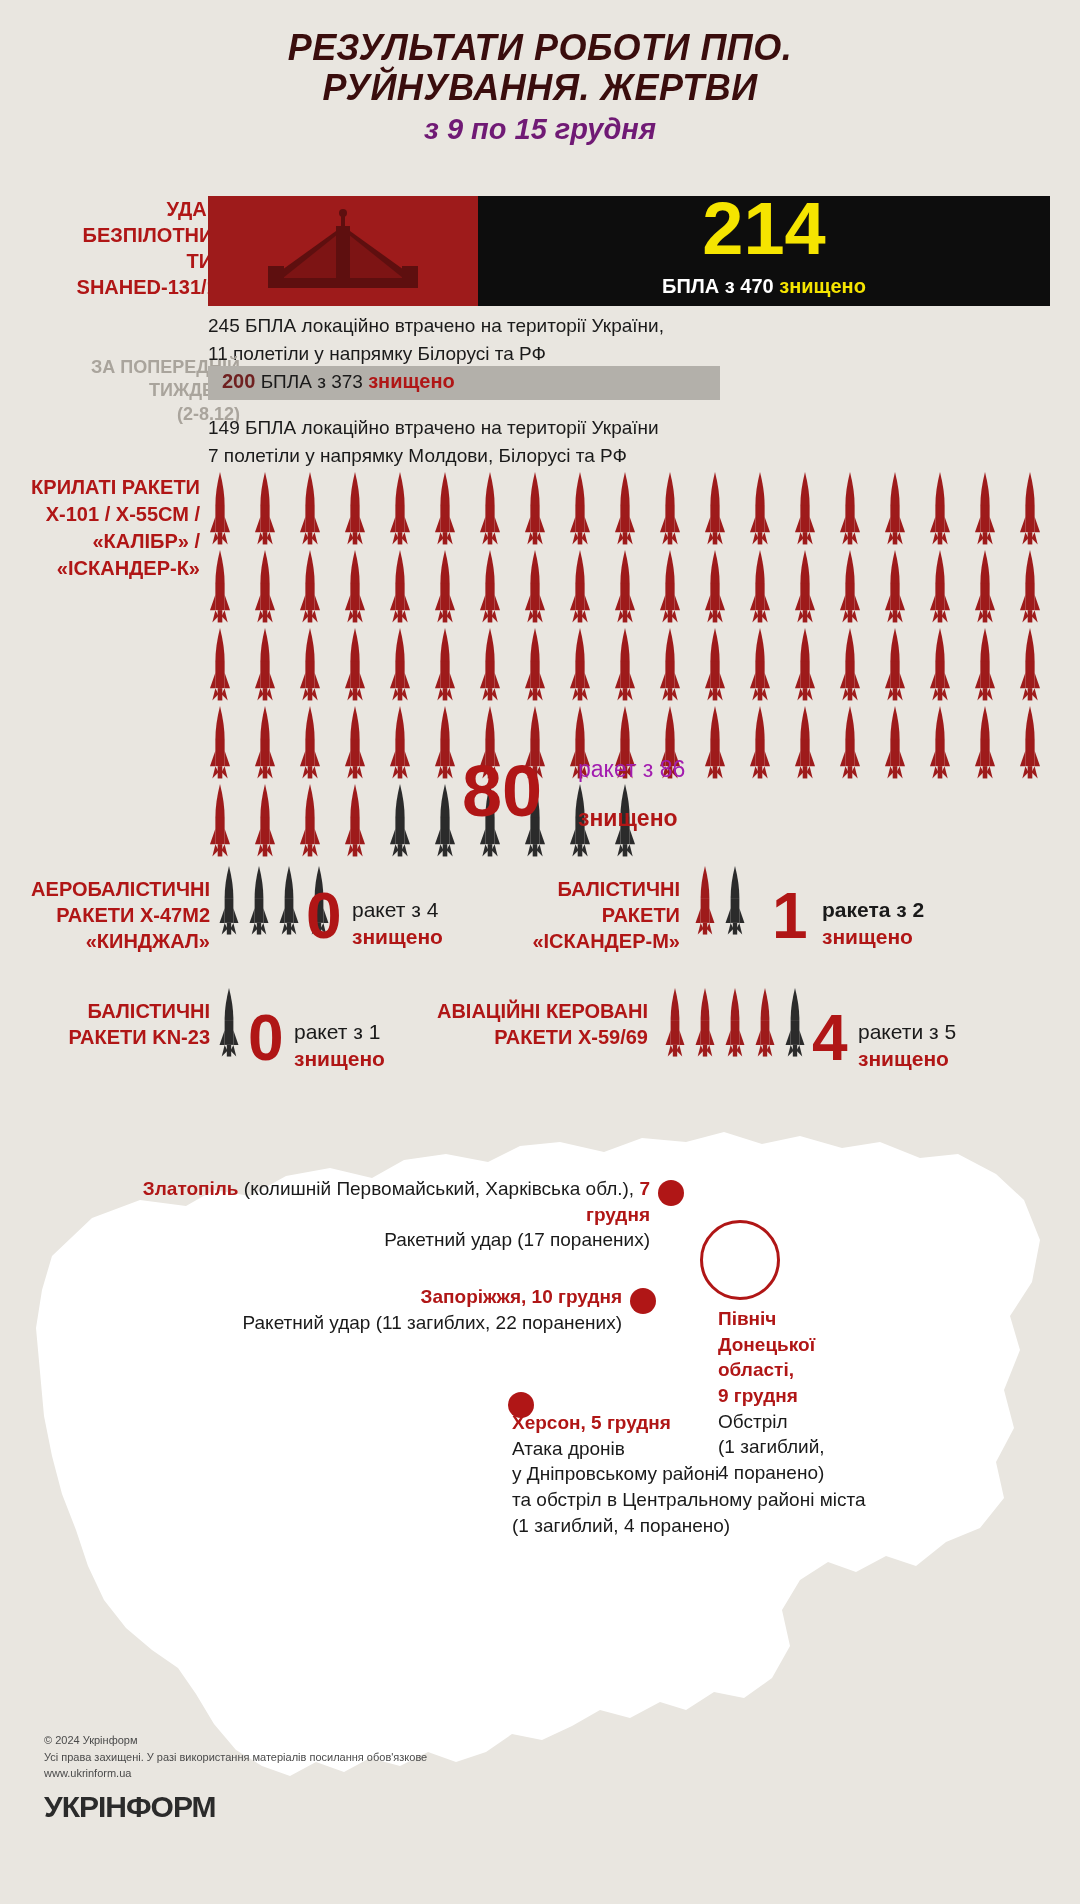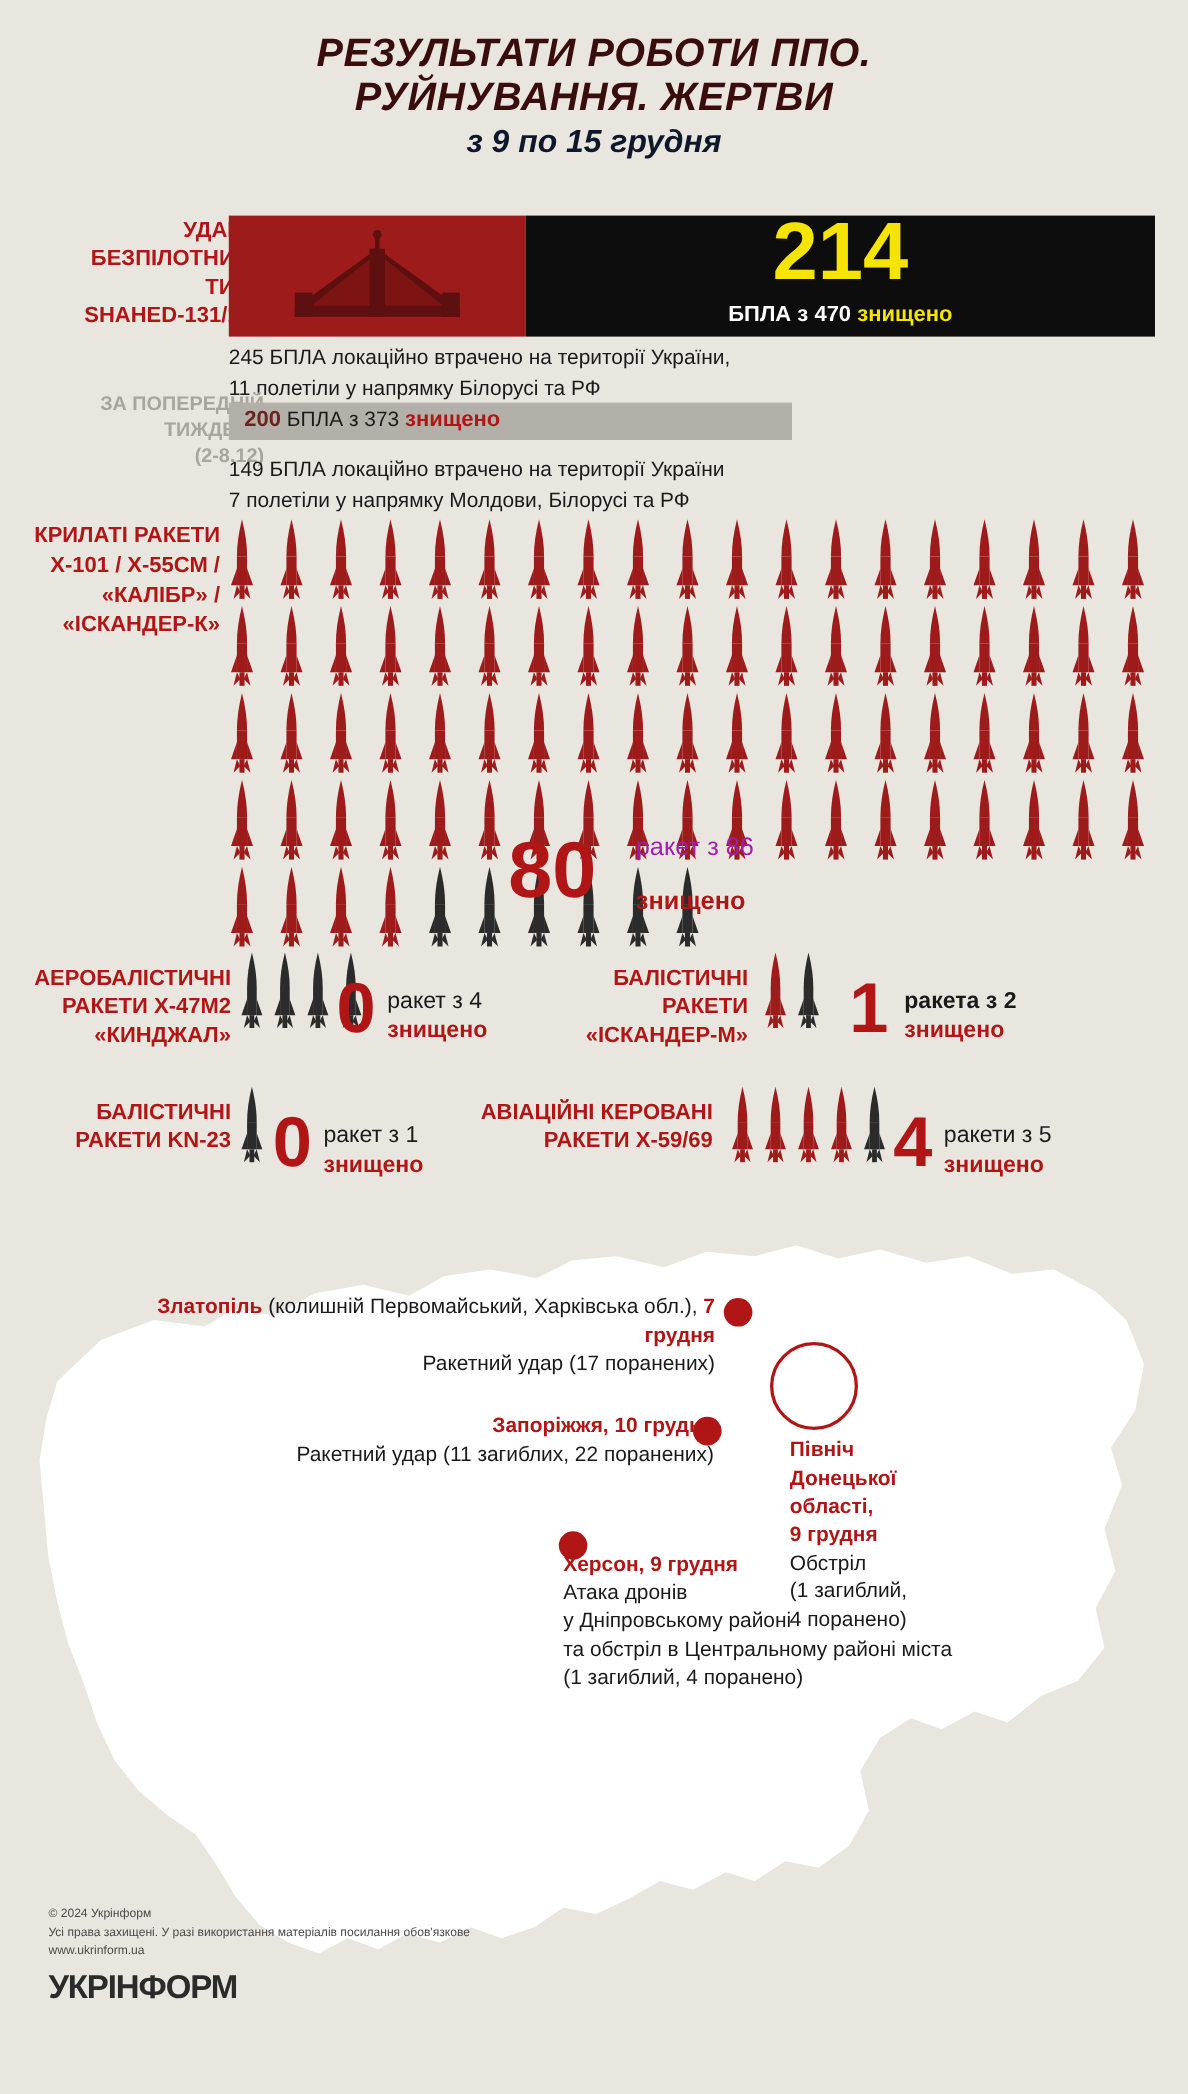--- a/index.html
+++ b/index.html
@@ -13,21 +13,21 @@
   }
   .wrap{position:relative;width:1080px;height:1904px;}
 
   
   .header{position:absolute;left:0;top:28px;width:1080px;text-align:center;font-style:italic;}
   .h-l1,.h-l2{
     font-weight:bold;color:#3a0d0d;letter-spacing:.5px;line-height:1.12;
     font-size:36px;
   }
   .h-l3{
-    font-weight:bold;color:#0f172a;font-size:29px;margin-top:4px;
+    font-weight:bold;color:#701a75;font-size:29px;margin-top:4px;
   }
 
   
   .shahed-label{
     position:absolute;left:10px;top:196px;width:230px;text-align:right;
     color:#b01616;font-weight:bold;font-size:20px;line-height:1.3;
   }
   .shahed-red{
     position:absolute;left:208px;top:196px;width:270px;height:110px;background:#9e1b1b;
   }
@@ -1099,37 +1099,37 @@
     <div class="dot" style="left:658px;top:130px;"></div>
     <div class="dot" style="left:630px;top:238px;"></div>
     <div class="circ" style="left:700px;top:170px;"></div>
     <div class="dot" style="left:508px;top:342px;"></div>
 
     <div class="ann" style="left:110px;top:126px;width:540px;text-align:right;">
       <span class="r">Златопіль</span><span> (колишній Первомайський, Харківська обл.), </span><span class="r">7 грудня</span>
       <div>Ракетний удар (17 поранених)</div>
     </div>
 
-    <div class="ann" style="left:240px;top:234px;width:382px;text-align:right;margin-left:27px;">
+    <div class="ann" style="left:240px;top:234px;width:382px;text-align:right;">
       <div class="r">Запоріжжя, 10 грудня</div>
       <div>Ракетний удар (11 загиблих, 22 поранених)</div>
     </div>
 
     <div class="ann" style="left:718px;top:256px;width:210px;">
       <div class="r" style="white-space:pre-line;">Північ
 Донецької
 області,
 9 грудня</div>
       <div style="white-space:pre-line;">Обстріл
 (1 загиблий,
 4 поранено)</div>
     </div>
 
     <div class="ann" style="left:512px;top:360px;width:440px;">
-      <div class="r">Херсон, 9 грудня</div>
+      <div class="r">Херсон, 5 грудня</div>
       <div style="white-space:pre-line;">Атака дронів
 у Дніпровському районі
 та обстріл в Центральному районі міста
 (1 загиблий, 4 поранено)</div>
     </div>
   </div>
 
   <div class="copy" style="white-space:pre-line;">© 2024 Укрінформ
 Усі права захищені. У разі використання матеріалів посилання обов'язкове
 www.ukrinform.ua</div>

